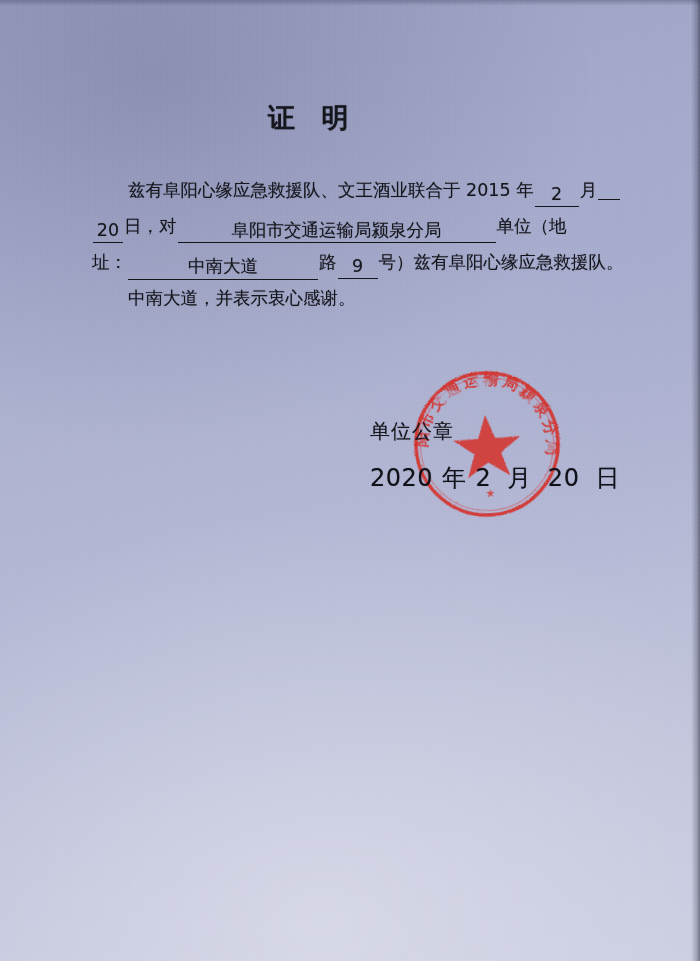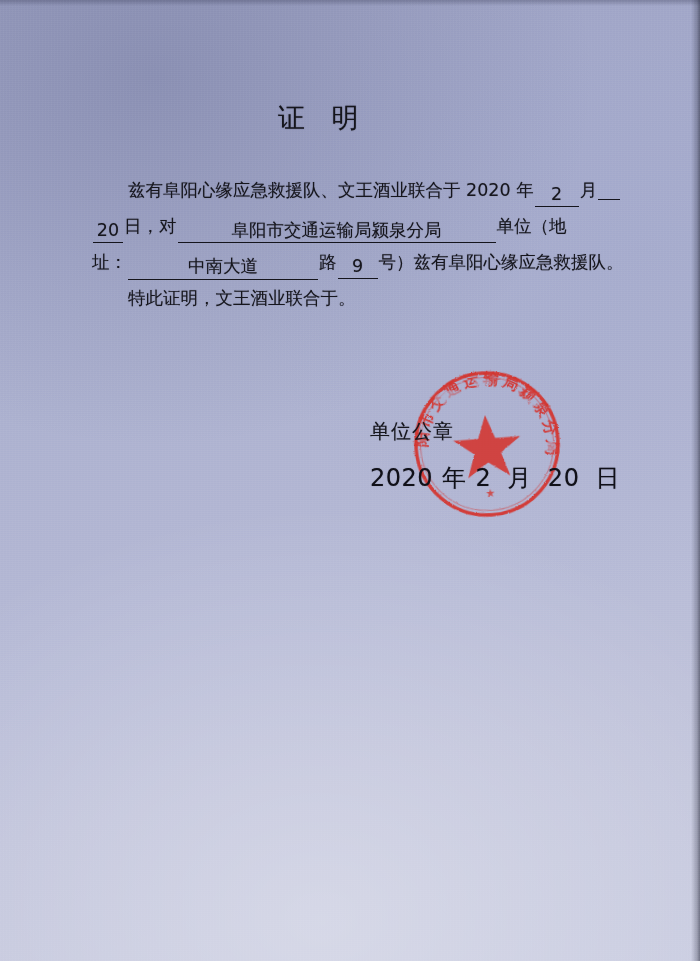--- a/index.html
+++ b/index.html
@@ -64,25 +64,25 @@
   .doc {
     position: absolute;
     inset: 0;
     z-index: 3;
   }
 
   
   .title {
     position: absolute;
     top: 100px;
-    left: 14px;
+    left: 4px;
     width: 609px;
     text-align: center;
     font-size: 27px;
-    font-weight: 400;
+    font-weight: 700;
     letter-spacing: 0.5px;
     color: #15151c;
     text-shadow: 0 0 1.2px rgba(20,20,30,0.45);
   }
   .title .gap { display: inline-block; width: 26px; }
 
   
   .body-block {
     position: absolute;
     left: 92px;
@@ -160,33 +160,33 @@
 
   <div class="doc">
 
     <div class="title">
       <span>证</span><span class="gap"></span><span>明</span>
     </div>
 
     <div class="body-block">
 
       <div class="ln">
-        <span class="indent"></span><span>兹有阜阳心缘应急救援队、文王酒业联合于 2020 年</span><span class="blank w-mon">2</span><span>月</span><span class="blank w-empty"></span>
+        <span class="indent"></span><span>兹有阜阳心缘应急救援队、文王酒业联合于 2015 年</span><span class="blank w-mon">2</span><span>月</span><span class="blank w-empty"></span>
       </div>
 
       <div class="ln">
         <span class="blank w-day">20</span><span>日，对</span><span class="blank w-unit">阜阳市交通运输局颍泉分局</span><span>单位（地</span>
       </div>
 
       <div class="ln">
         <span>址：</span><span class="blank w-addr">中南大道</span><span>路</span><span class="blank w-no">9</span><span>号）兹有阜阳心缘应急救援队。</span>
       </div>
 
       <div class="ln">
-        <span class="indent"></span><span>特此证明，文王酒业联合于。</span>
+        <span class="indent"></span><span>中南大道，并表示衷心感谢。</span>
       </div>
 
     </div>
 
     <div class="seal">
       <svg viewBox="0 0 158 158" xmlns="http://www.w3.org/2000/svg" aria-hidden="true">
         <defs>
           <path id="rimArc" d="M 79,79 m -60,0 a 60,60 0 1,1 120,0 a 60,60 0 1,1 -120,0"></path>
           <filter id="rough" x="-20%" y="-20%" width="140%" height="140%">
             <feTurbulence type="fractalNoise" baseFrequency="0.9" numOctaves="3" seed="7" result="n"></feTurbulence>

